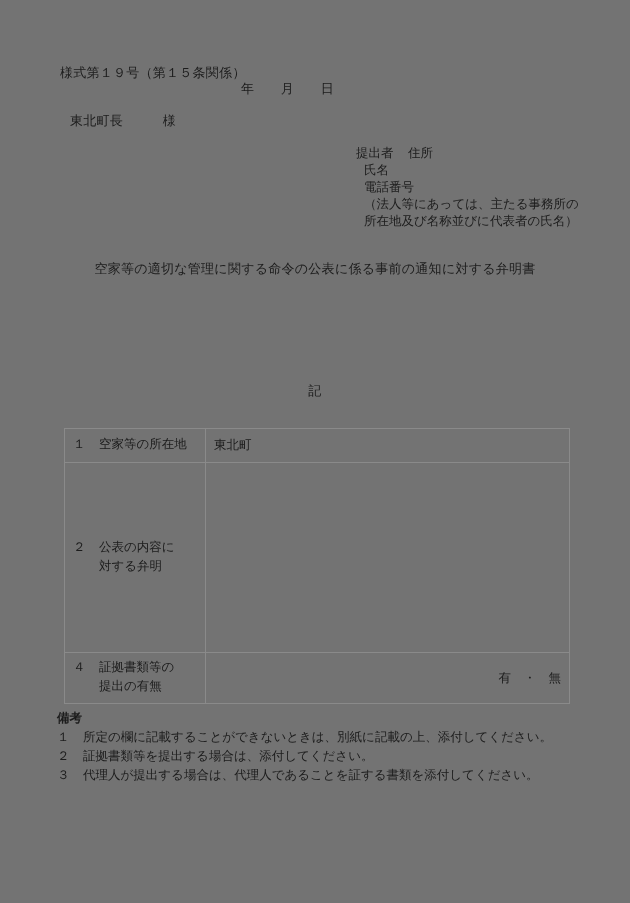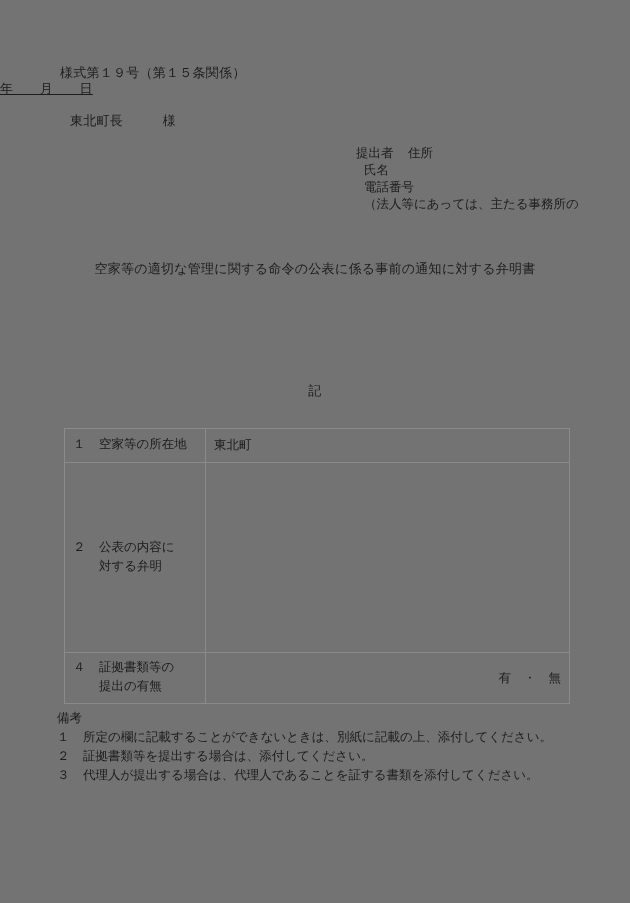--- a/index.html
+++ b/index.html
@@ -35,23 +35,22 @@
   
   #form-number {
     left: 60px;
     top: 63px;
     font-size: 13px;
   }
   #date-line {
     left: 0;
     top: 79px;
     width: 575px;
-    text-align: left;
-    font-size: 13px;
-    text-decoration: underline;
+    text-align: center;
+    font-size: 13px;
   }
   #addressee {
     left: 70px;
     top: 111px;
     font-size: 13px;
   }
 
   
   #submitter-block {
     position: absolute;
@@ -151,20 +150,21 @@
   #notes {
     position: absolute;
     left: 57px;
     top: 709px;
     width: 530px;
     font-size: 12.5px;
     line-height: 19px;
   }
   #notes .notes-heading {
     display: block;
+    font-weight: bold;
   }
   #notes .note-item {
     display: block;
     white-space: pre;
   }
   #notes .note-num {
     display: inline-block;
     width: 26px;
   }
 </style>
@@ -177,20 +177,21 @@
 
   <div class="t jp" id="date-line">年　　月　　日</div>
 
   <div class="t jp" id="addressee">東北町長　　　様</div>
 
   <div id="submitter-block">
     <div class="row"><span class="lead">提出者</span><span>住所</span></div>
     <div class="row ind">氏名</div>
     <div class="row ind">電話番号</div>
     <div class="row ind">（法人等にあっては、主たる事務所の</div>
+    <div class="row ind">所在地及び名称並びに代表者の氏名）</div>
   </div>
 
   <div class="t jp" id="doc-title">空家等の適切な管理に関する命令の公表に係る事前の通知に対する弁明書</div>
 
 
   <div class="t jp" id="ki-marker">記</div>
 
   <table id="form-table">
     <tbody>
       <tr class="row-1">

